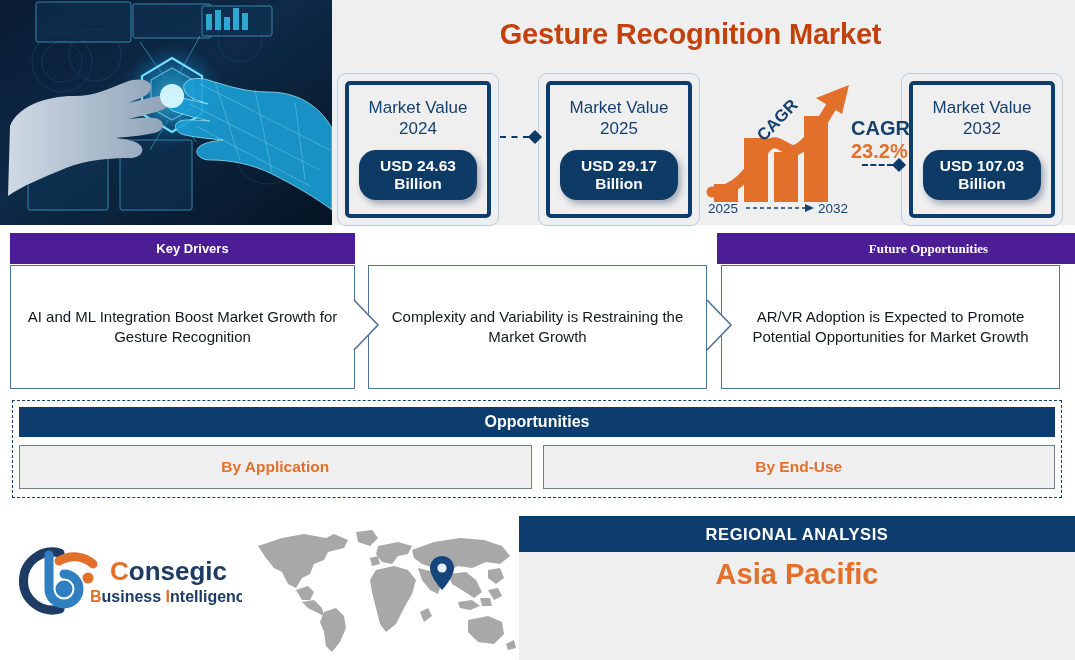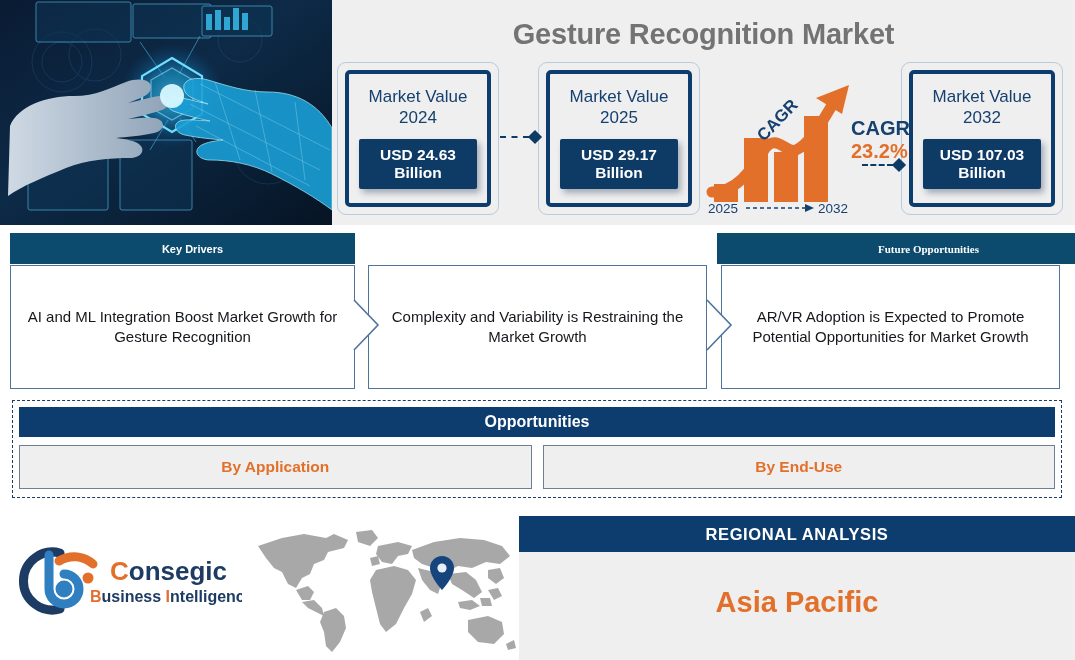--- a/index.html
+++ b/index.html
@@ -11,33 +11,33 @@
   }
   .page { position: relative; width: 1075px; height: 660px; background: #fff; }
 
   
   .top-banner { position: absolute; left: 0; top: 0; width: 1075px; height: 225px; background: #efeff0; }
 
   .hero { position: absolute; left: 0; top: 0; width: 332px; height: 225px; overflow: hidden;
           background: #081528; }
   .hero svg { display: block; width: 332px; height: 225px; }
 
-  .title { position: absolute; left: 332px; top: 12px; width: 743px; height: 44px;
+  .title { position: absolute; left: 319px; top: 12px; width: 743px; height: 44px;
            display: flex; align-items: center; justify-content: center;
-           color: #737373; font-size: 29px; font-weight: bold; letter-spacing: -.2px; }
-
-  
-  .vbox { position: absolute; top: 62px; width: 162px; height: 153px;
+           color: #c2410c; font-size: 29px; font-weight: bold; letter-spacing: -.2px; }
+
+  
+  .vbox { position: absolute; top: 73px; width: 162px; height: 153px;
           border: 1.5px solid #b9cbdd; border-radius: 9px; background: #efeff0;
           padding: 7px; }
   .vbox-inner { width: 100%; height: 100%; border: 4px solid #0d3c6e; border-radius: 5px;
                 background: #efeff0; display: flex; flex-direction: column; align-items: center;
                 justify-content: flex-start; padding-top: 12px; }
   .vbox-label { color: #16406e; font-size: 17px; line-height: 21px; text-align: center; font-weight: 400; }
-  .vbox-pill { margin-top: 11px; width: 118px; padding: 7px 4px; border-radius: 2px;
+  .vbox-pill { margin-top: 11px; width: 118px; padding: 7px 4px; border-radius: 17px;
                background: #0e3a66; color: #fff; font-size: 15.5px; font-weight: bold;
                line-height: 18px; text-align: center;
                box-shadow: 3px 4px 6px rgba(20,40,70,.35); }
 
   #vbox-2024 { left: 337px; }
   #vbox-2025 { left: 538px; }
   #vbox-2032 { left: 901px; }
 
   .dash-conn { position: absolute; height: 14px; display: flex; align-items: center; }
   .dash-conn .ln { flex: 1; border-top: 2.5px dashed #0e3a66; }
@@ -46,22 +46,22 @@
   #conn-2 { left: 862px; top: 158px; width: 42px; }
 
   
   .cagr-wrap { position: absolute; left: 706px; top: 80px; width: 190px; height: 135px; }
   .cagr-wrap svg { display: block; }
   .cagr-text { position: absolute; left: 851px; top: 118px; text-align: left; }
   .cagr-word { color: #16406e; font-size: 20px; font-weight: bold; line-height: 21px; }
   .cagr-val { color: #e3702a; font-size: 20px; font-weight: bold; line-height: 24px; }
 
   
-  .panel-head { position: absolute; height: 31px; background: #0c4a6e; color: #fff;
-                font-size: 11px; font-weight: bold; display: flex; align-items: center;
+  .panel-head { position: absolute; height: 31px; background: #4c1d95; color: #fff;
+                font-size: 13px; font-weight: bold; display: flex; align-items: center;
                 justify-content: center; padding-left: 20px; }
   .panel-body { position: absolute; background: #fff; border: 1.4px solid #4f739b;
                 display: flex; align-items: center; justify-content: center; padding: 6px 14px; }
   .panel-body p { color: #15181c; font-size: 15px; line-height: 20px; text-align: center; }
 
   #ph-0 { left: 10px;  top: 233px; width: 345px; }
   #ph-1 { left: 368px; top: 233px; width: 339px; }
   #ph-2 { left: 717px; top: 233px; width: 403px; font-family: Liberation Serif, serif; }
   #pb-0 { left: 10px;  top: 265px; width: 345px; height: 124px; }
   #pb-1 { left: 368px; top: 265px; width: 339px; height: 124px; }
@@ -83,21 +83,21 @@
   .logo { position: absolute; left: 14px; top: 545px; width: 228px; height: 72px; }
   .logo svg { display: block; }
 
   .map { position: absolute; left: 252px; top: 528px; width: 266px; height: 128px; }
   .map svg { display: block; }
 
   .region { position: absolute; left: 519px; top: 516px; width: 556px; height: 144px; background: #efefef; }
   .region-head { width: 100%; height: 36px; background: #0d3c6e; color: #fff;
                  font-size: 16.5px; font-weight: bold; letter-spacing: .6px;
                  display: flex; align-items: center; justify-content: center; }
-  .region-name { margin-top: 34px; text-align: center; color: #e3702a; font-size: 29px; font-weight: bold; }
+  .region-name { margin-top: 6px; text-align: center; color: #e3702a; font-size: 29px; font-weight: bold; }
   .region-sub { margin-top: 10px; text-align: center; color: #16406e; font-size: 17.5px; }
 </style>
 </head>
 <body>
 
 <div class="page">
 
   <div class="top-banner">
 
     <div class="hero">

